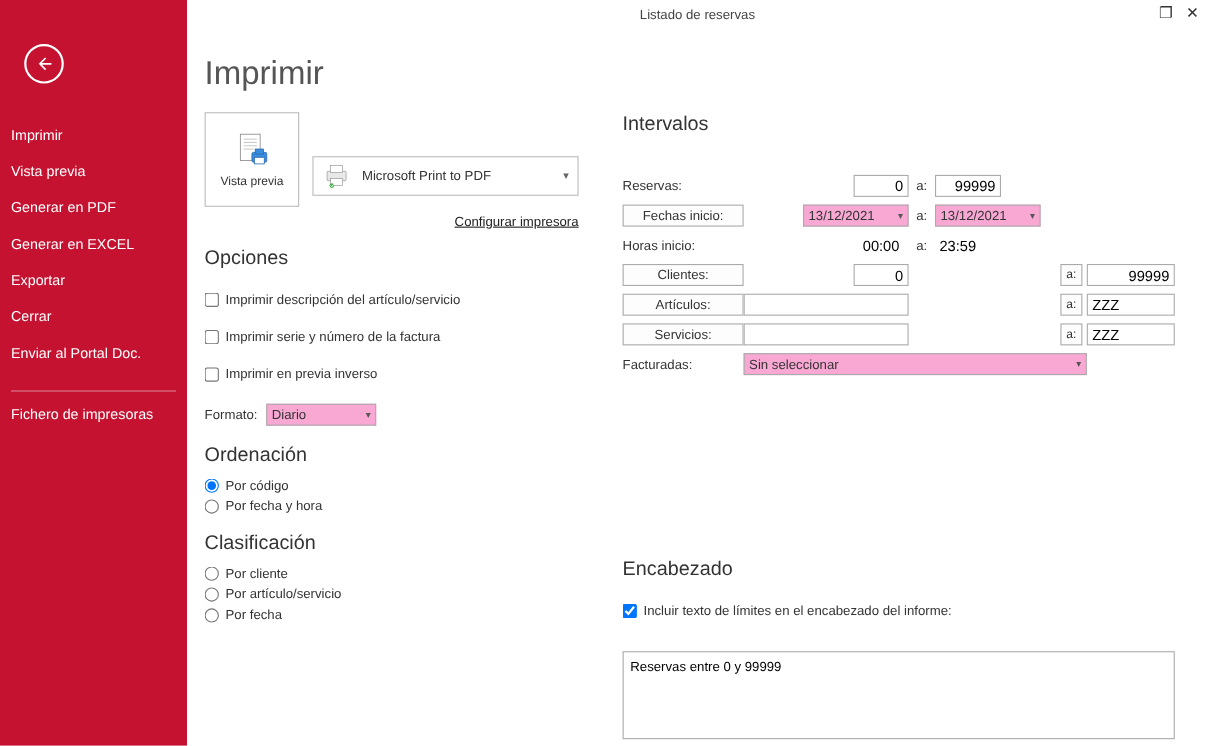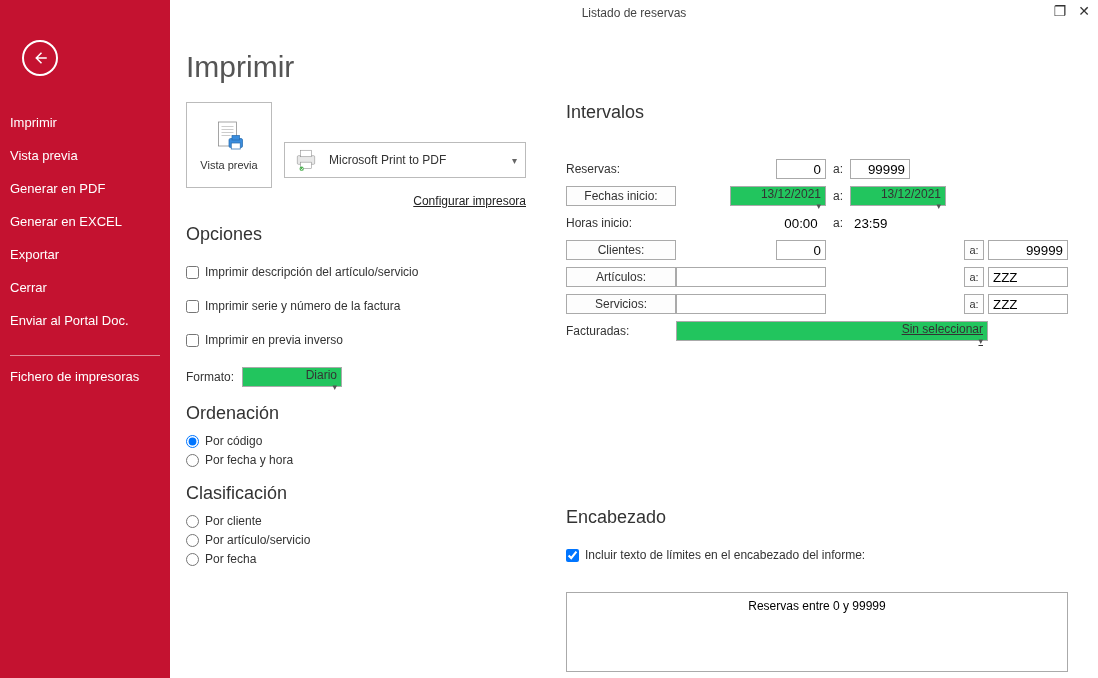--- a/index.html
+++ b/index.html
@@ -26,21 +26,21 @@
   .preview-box span { font-size: 11px; }
   .printer-select { border: 1px solid #bbb; flex: 1; display: flex; align-items: center; padding: 0 8px; cursor: pointer; height: 36px; align-self: flex-end; margin-bottom: 10px; }
   .printer-select svg { width: 26px; height: 30px; margin-right: 10px; }
   .printer-select .caret { margin-left: auto; font-size: 10px; color: #666; }
   .cfg-link { text-align: right; font-size: 12px; text-decoration: underline; color: #222; cursor: pointer; margin-top: 6px; }
   .chk-row { display: flex; align-items: center; margin: 20px 0; font-size: 12px; }
   .chk-row input[type=checkbox] { margin-right: 6px; width: 13px; height: 13px; }
   .radio-row { display: flex; align-items: center; margin: 5px 0; font-size: 12px; }
   .radio-row input[type=radio] { margin-right: 6px; }
   .fmt-row { display: flex; align-items: center; gap: 8px; margin-top: 8px; font-size: 12px; }
-  .combo { border: 1px solid #aaa; height: 20px; display: flex; align-items: flex-end; padding: 0 4px; background: #22c55e; cursor: pointer; min-width: 100px; flex-direction: column; }
+  .combo { border: 1px solid #aaa; height: 20px; display: flex; align-items: center; padding: 0 4px; background: #f9a8d4; cursor: pointer; min-width: 100px; }
   .combo .caret { margin-left: auto; font-size: 9px; color: #555; padding-left: 6px; }
   .interval-grid { display: grid; grid-template-columns: 110px 150px 24px 150px; row-gap: 7px; align-items: center; font-size: 12px; }
   .lbl { padding-right: 4px; }
   .btn-like { border: 1px solid #aaa; height: 20px; display: flex; align-items: center; justify-content: center; padding: 0 8px; background: #fdfdfd; cursor: pointer; min-width: 90px; }
   .txt { border: 1px solid #aaa; height: 20px; padding: 0 4px; background: #fff; }
   .txt.right { text-align: right; }
   .a-lbl { text-align: center; font-size: 12px; }
   .header-text { border: 1px solid #aaa; width: 100%; height: 80px; padding: 6px; font-size: 12px; resize: none; font-family: inherit; }
   .sq { width: 20px; height: 20px; border: 1px solid #aaa; display: flex; align-items: center; justify-content: center; cursor: pointer; background: #fdfdfd; font-size: 11px; }
 </style>
@@ -210,31 +210,31 @@
           <div class="sq">a:</div>
           <input class="txt" value="ZZZ" style="">
 
           <div class="btn-like">Servicios:</div>
           <input class="txt" value="" style="">
           <span></span>
           <div class="sq">a:</div>
           <input class="txt" value="ZZZ" style="">
 
           <span class="lbl">Facturadas:</span>
-          <div class="combo" style="grid-column: 2 / span 3; min-width:auto;text-decoration:underline;">
+          <div class="combo" style="grid-column: 2 / span 3; min-width:auto;">
             <span>Sin seleccionar</span>
             <span class="caret">▾</span>
           </div>
           <span></span>
         </div>
 
         <div style="height:150px"></div>
 
         <h2>Encabezado</h2>
         <label class="chk-row">
           <input type="checkbox" checked="" style="">
           <span>Incluir texto de límites en el encabezado del informe:</span>
         </label>
-        <textarea class="header-text" style="margin-top: 10px; text-align: center;">Reservas entre 0 y 99999</textarea>
+        <textarea class="header-text" style="margin-top: 10px;">Reservas entre 0 y 99999</textarea>
       </div>
     </div>
   </div>
 </div>
 
 </body></html>

